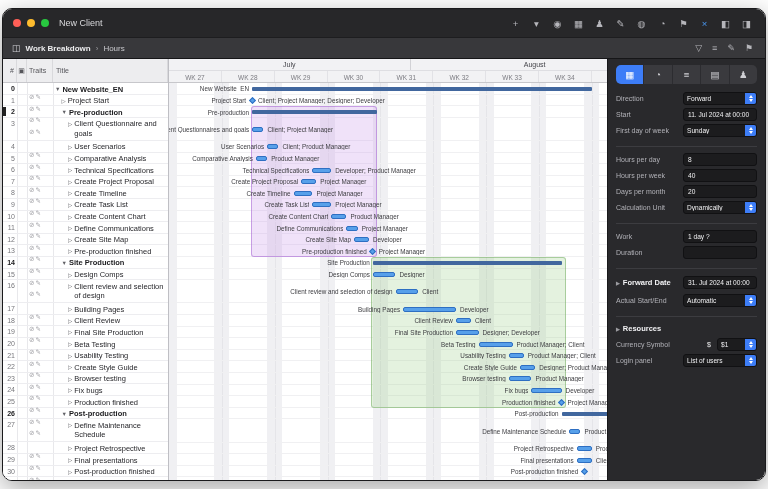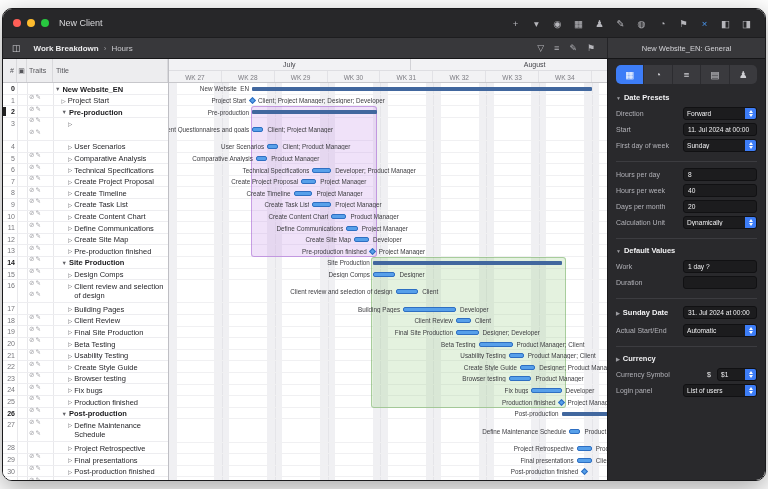--- a/index.html
+++ b/index.html
@@ -20,21 +20,21 @@
   .light { width:8px; height:8px; border-radius:50%; }
   .light.red{background:#ff5f57}.light.yellow{background:#febc2e}.light.green{background:#28c840}
   .wtitle { color:#d9d9dc; font-size:9px; margin-right:auto; }
   .tbicons { display:flex; align-items:center; gap:4px; }
   .tbicon { color:#b6b6bb; font-size:9.5px; width:17px; text-align:center; cursor:default; }
   .tbicon.accent { color:#4b9bf7; }
   
   .toolbar2 { height:22px; background:#38383b; border-top:1px solid #1d1d1f; border-bottom:1px solid #161618; display:flex; align-items:stretch; flex:0 0 auto; }
   .t2left { flex:1; display:flex; align-items:center; gap:5px; padding:0 9px; min-width:0; }
   .viewicon { color:#cfcfd3; font-size:9px; }
-  .crumb-root { color:#ececee; font-size:8px; font-weight:bold;margin-left:8px; }
+  .crumb-root { color:#ececee; font-size:8px; font-weight:bold; }
   .crumb-sep { color:#97979c; font-size:8px; }
   .crumb-cur { color:#c9c9cd; font-size:8px; }
   .t2icons { display:flex; align-items:center; gap:10px; padding:0 12px; }
   .t2icon { color:#b6b6bb; font-size:9px; }
   .t2right { width:158px; flex:0 0 auto; border-left:1px solid #242427; display:flex; align-items:center; justify-content:center; color:#d4d4d8; font-size:7.5px; }
   
   .main { flex:1; display:flex; min-height:0; background:#fff; overflow:hidden; }
   
   .tablepane { width:166px; flex:0 0 auto; border-right:1px solid #bfbfc4; display:flex; flex-direction:column; background:#fff; }
   .thead { height:24px; background:#ededef; border-bottom:1px solid #c7c7cb; display:flex; align-items:center; font-size:7px; color:#55555a; flex:0 0 auto; }
@@ -131,23 +131,20 @@
       <span class="crumb-root">Work Breakdown</span>
       <span class="crumb-sep">›</span>
       <span class="crumb-cur">Hours</span>
     </div>
     <div class="t2icons" id="t2icons">
         <span class="t2icon">▽</span>
         <span class="t2icon">≡</span>
         <span class="t2icon">✎</span>
         <span class="t2icon">⚑</span>
       </div>
-    <div class="t2right">
-      <span>New Website_EN: General</span>
-    </div>
   </div>
 
   <div class="main">
 
     <div class="tablepane">
       <div class="thead">
         <span class="c-num">#</span>
         <span class="c-ic">▣</span>
         <span class="c-tr">Traits</span>
         <span class="c-ti">Title</span>
@@ -183,20 +180,21 @@
                 <b class="disc">▼</b>
                 <span class="ttext">Pre-production</span>
               </span>
             </div>
             <div class="trow" style="height: 23.2px;">
               <span class="c-num">3</span>
               <span class="c-ic"></span>
               <span class="c-tr"><i>⊘</i><i>✎</i></span>
               <span class="c-ti" style="padding-left: 15px;">
                 <b class="disc">▷</b>
+                <span class="ttext">Client Questionnaire and goals</span>
               </span>
             </div>
             <div class="trow" style="height: 11.6px;">
               <span class="c-num">4</span>
               <span class="c-ic"></span>
               <span class="c-tr"><i>⊘</i><i>✎</i></span>
               <span class="c-ti" style="padding-left: 15px;">
                 <b class="disc">▷</b>
                 <span class="ttext">User Scenarios</span>
               </span>
@@ -609,24 +607,20 @@
     <aside class="inspector">
       <div class="tabbar" id="itabs">
           <div class="tab selected">▦</div>
           <div class="tab">◔</div>
           <div class="tab">≡</div>
           <div class="tab">▤</div>
           <div class="tab">♟</div>
         </div>
 
       <div class="isec">
-        <div class="isec-h">
-          <span class="tri">▼</span>
-          <span>Date Presets</span>
-        </div>
         <div class="irow">
           <span class="ilabel">Direction</span>
           <div class="dd">
             <span class="ddval">Forward</span>
             <span class="chev">
                 <i class="up"></i>
                 <i class="down"></i>
               </span>
           </div>
         </div>
@@ -675,64 +669,60 @@
             <span class="chev">
                 <i class="up"></i>
                 <i class="down"></i>
               </span>
           </div>
         </div>
       </div>
       <div class="idiv"></div>
 
       <div class="isec">
-        <div class="isec-h">
-          <span class="tri">▼</span>
-          <span>Default Values</span>
-        </div>
         <div class="irow">
           <span class="ilabel">Work</span>
           <div class="ifield">
               <span>1 day ?</span>
             </div>
         </div>
         <div class="irow">
           <span class="ilabel">Duration</span>
           <div class="ifield">
               <span></span>
             </div>
         </div>
       </div>
       <div class="idiv"></div>
 
       <div class="isec">
         <div class="isec-h">
           <span class="tri">▶</span>
-          <span>Sunday Date</span>
+          <span>Forward Date</span>
           <div class="ifield">
               <span>31. Jul 2024 at 00:00</span>
             </div>
         </div>
         <div class="irow">
           <span class="ilabel">Actual Start/End</span>
           <div class="dd">
             <span class="ddval">Automatic</span>
             <span class="chev">
                 <i class="up"></i>
                 <i class="down"></i>
               </span>
           </div>
         </div>
       </div>
       <div class="idiv"></div>
 
       <div class="isec">
         <div class="isec-h">
           <span class="tri">▶</span>
-          <span>Currency</span>
+          <span>Resources</span>
         </div>
         <div class="irow">
           <span class="ilabel">Currency Symbol</span>
           <span class="cursym">$</span>
           <div class="dd sm">
             <span class="ddval">$1</span>
             <span class="chev">
                 <i class="up"></i>
                 <i class="down"></i>
               </span>

